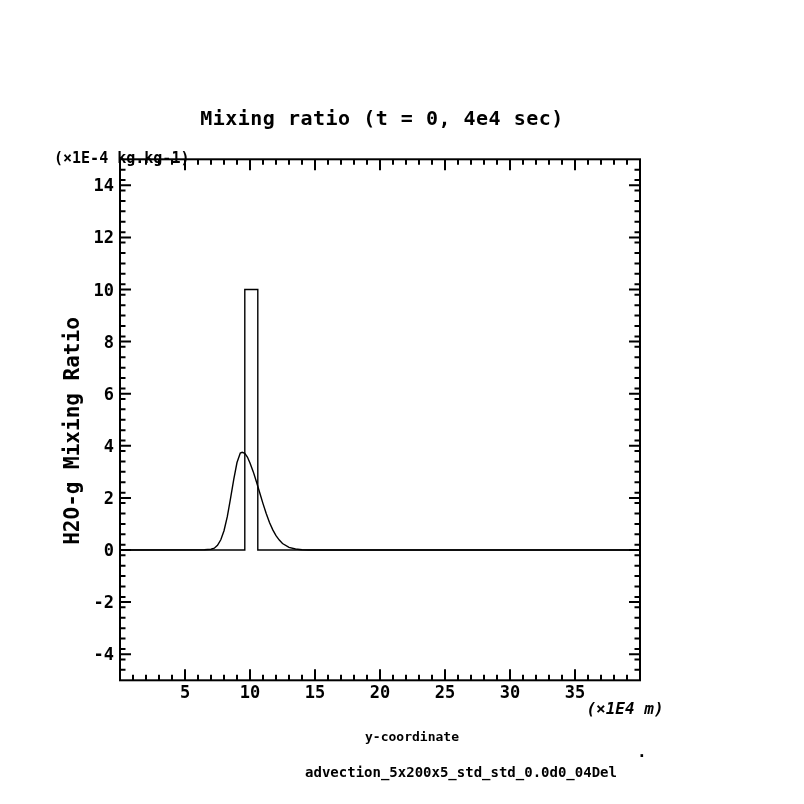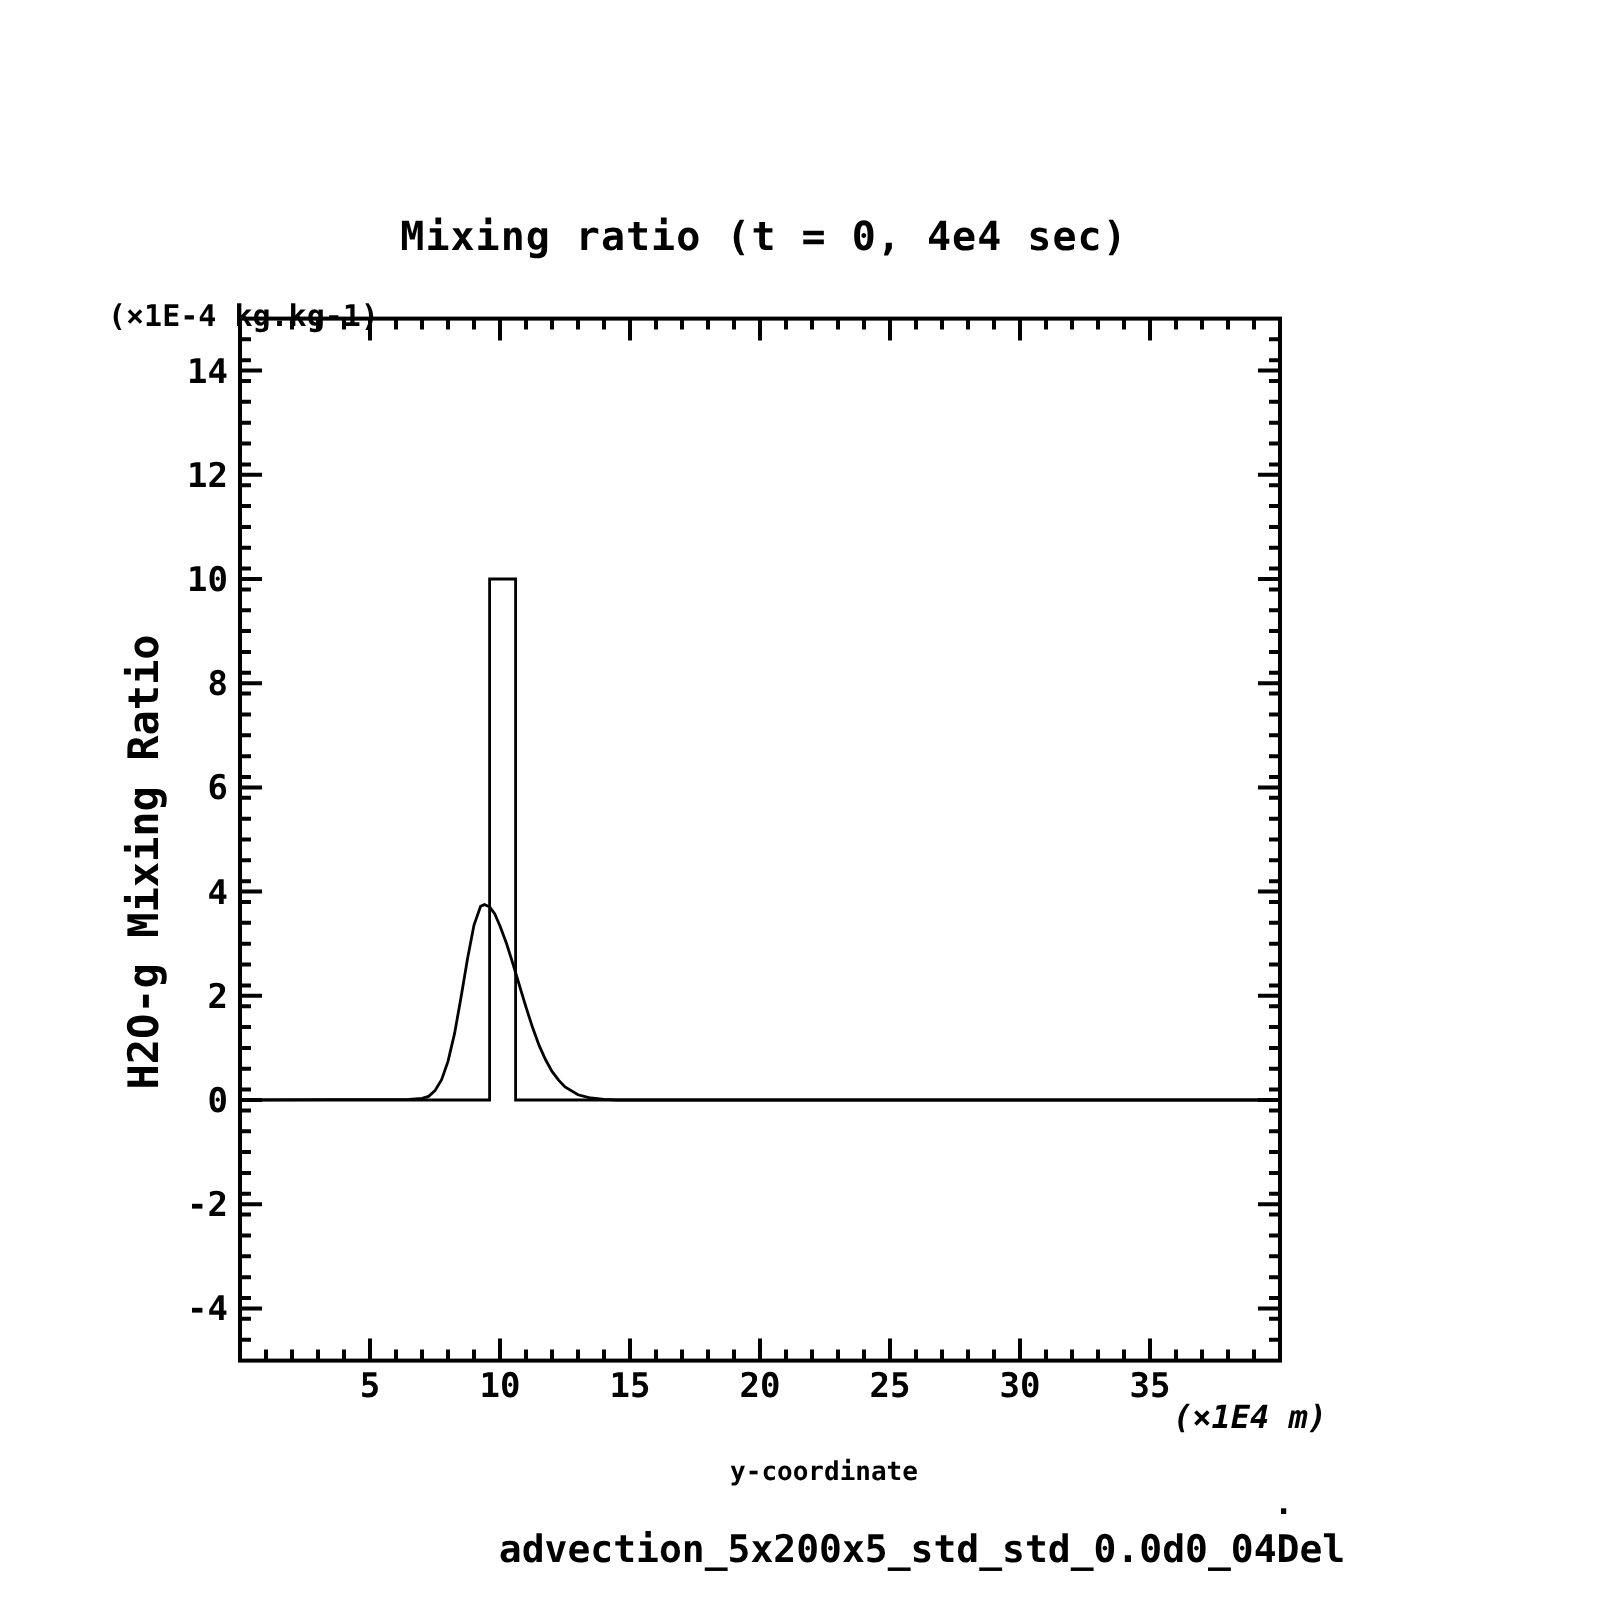--- a/index.html
+++ b/index.html
@@ -6,21 +6,21 @@
   #canvas{
     position:relative;width:733px;height:804px;background:#ffffff;
     font-family:"DejaVu Sans Mono", monospace;color:#000;overflow:hidden;
   }
   .t{position:absolute;white-space:nowrap;font-weight:bold;}
   #title{top:106px;left:382px;transform:translateX(-50%);font-size:20px;letter-spacing:0.5px;}
   #y-units{top:133px;left:54px;font-size:15px;margin-top:16px;}
   #x-units{top:699px;left:625px;transform:translateX(-50%);font-size:16px;font-style:italic;}
   #xlabel{top:729px;left:380px;transform:translateX(-50%);font-size:13px;margin-left:32px;}
   #ylabel{top:431px;left:72px;transform:translate(-50%,-50%) rotate(-90deg);font-size:21px;}
-  #caption{top:764px;left:461px;transform:translateX(-50%);font-size:19px;}
+  #caption{top:764px;left:461px;transform:translateX(-50%);font-size:14px;}
   #stray-dot{top:742px;left:637px;font-size:16px;}
   svg{position:absolute;top:0;left:0;}
 </style>
 </head>
 <body>
 
 <div id="canvas">
   <div class="t" id="title">Mixing ratio (t = 0, 4e4 sec)</div>
   <div class="t" id="y-units">(×1E-4 kg.kg-1)</div>
   <div class="t" id="ylabel">H2O-g Mixing Ratio</div>

